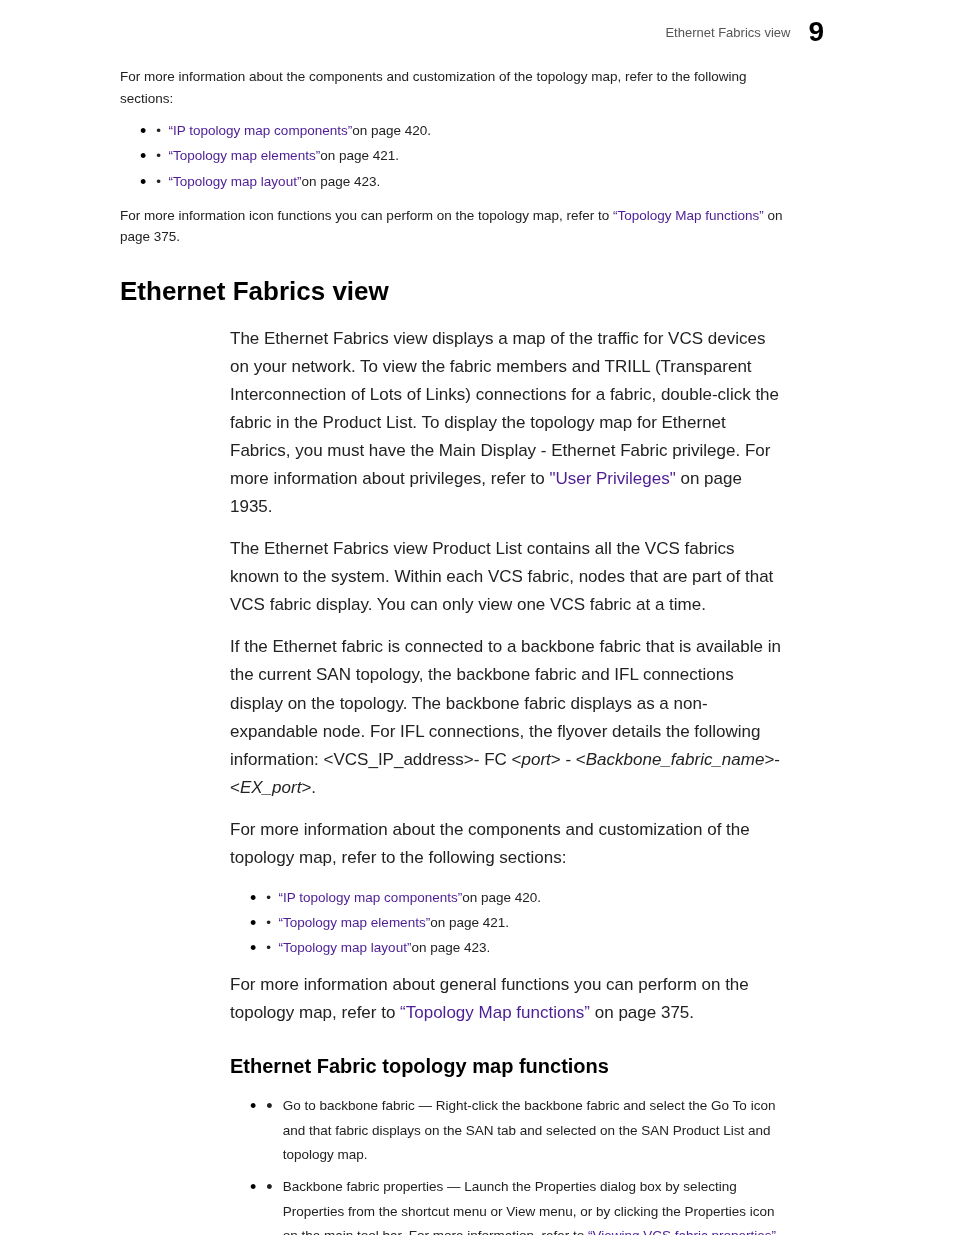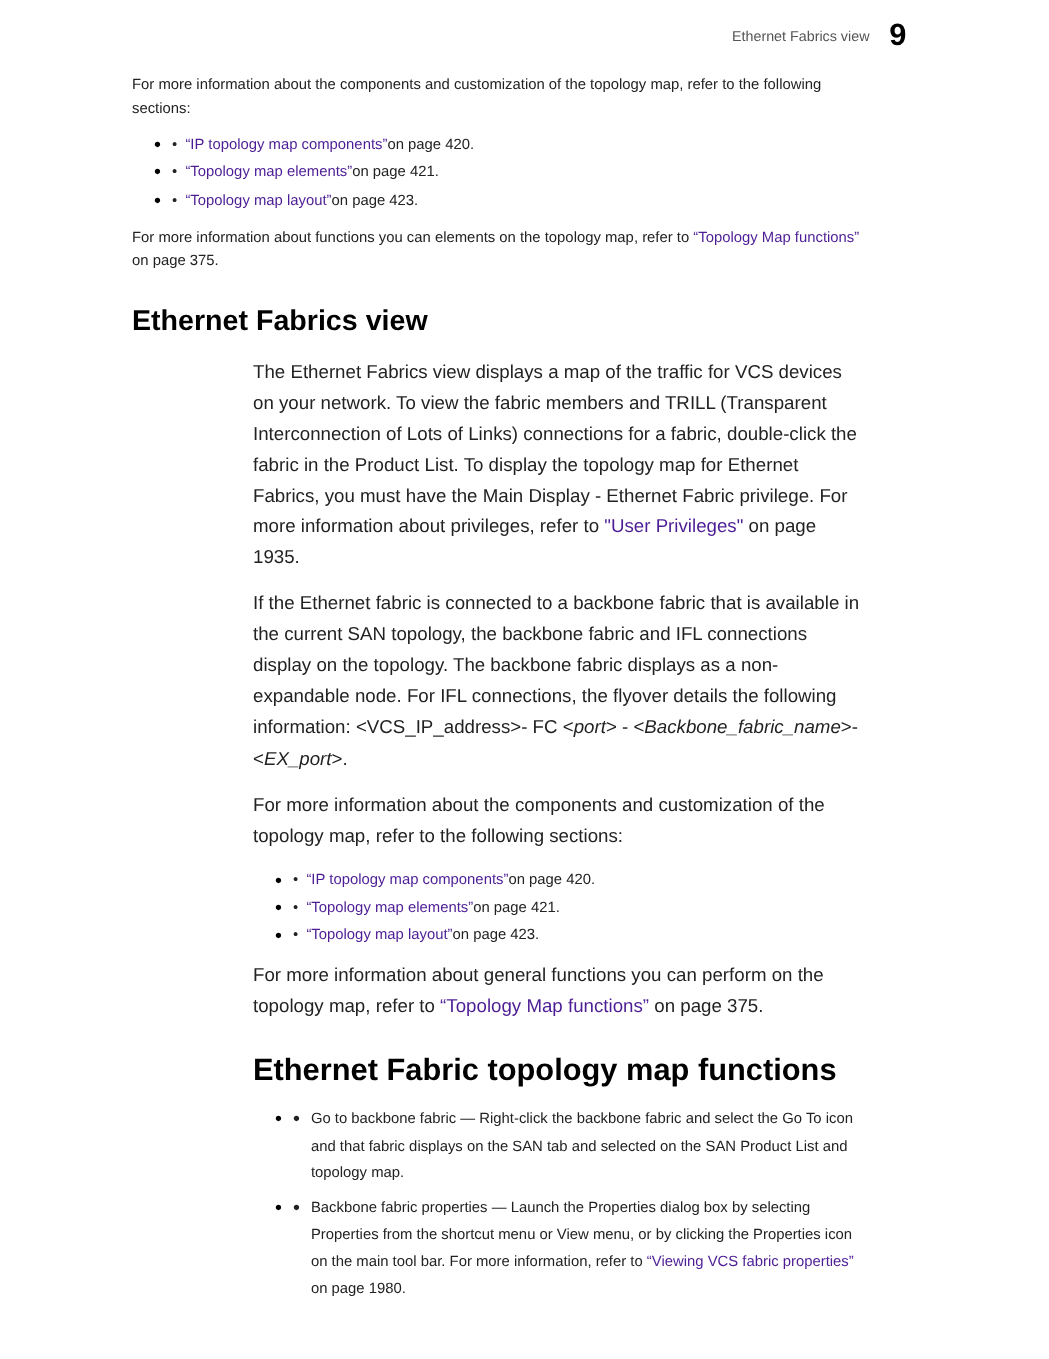--- a/index.html
+++ b/index.html
@@ -109,21 +109,21 @@
 
     .section-body p {
       font-size: 17px;
       line-height: 1.65;
       color: #222222;
       margin-bottom: 14px;
     }
 
     
     .sub-heading {
-      font-size: 28px;
+      font-size: 20px;
       font-weight: bold;
       color: #000000;
       margin-top: 28px;
       margin-bottom: 16px;
     }
 
     .sub-section-body {
       margin-left: 0;
     }
 
@@ -163,32 +163,35 @@
           <span>•</span>&nbsp;&nbsp;<a class="doc-link" href="#">“IP topology map components”</a><span> on page 420.</span>
         </li>
         <li>
           <span>•</span>&nbsp;&nbsp;<a class="doc-link" href="#">“Topology map elements”</a><span> on page 421.</span>
         </li>
         <li>
           <span>•</span>&nbsp;&nbsp;<a class="doc-link" href="#">“Topology map layout”</a><span> on page 423.</span>
         </li>
       </ul>
       <p>
-        <span>For more information about functions you can elements on the topology map, refer to </span><a class="doc-link" href="#">“Topology Map functions”</a><span> on page 375.</span>
+        <span>For more information icon functions you can perform on the topology map, refer to </span><a class="doc-link" href="#">“Topology Map functions”</a><span> on page 375.</span>
       </p>
     </div>
 
     <h1 class="main-heading">Ethernet Fabrics view</h1>
 
     <div class="section-body">
 
       <p>
         The Ethernet Fabrics view displays a map of the traffic for VCS devices on your network. To view the fabric members and TRILL (Transparent Interconnection of Lots of Links) connections for a fabric, double-click the fabric in the Product List. To display the topology map for Ethernet Fabrics, you must have the Main Display - Ethernet Fabric privilege. For more information about privileges, refer to <a class="doc-link" href="#">"User Privileges"</a> on page 1935.
       </p>
 
+      <p>
+        The Ethernet Fabrics view Product List contains all the VCS fabrics known to the system. Within each VCS fabric, nodes that are part of that VCS fabric display. You can only view one VCS fabric at a time.
+      </p>
 
       <p>
         If the Ethernet fabric is connected to a backbone fabric that is available in the current SAN topology, the backbone fabric and IFL connections display on the topology. The backbone fabric displays as a non-expandable node. For IFL connections, the flyover details the following information: &lt;VCS_IP_address&gt;- FC &lt;<em>port</em>&gt; - &lt;<em>Backbone_fabric_name</em>&gt;-&lt;<em>EX_port</em>&gt;.
       </p>
 
       <p>
         For more information about the components and customization of the topology map, refer to the following sections:
       </p>
 
       <ul class="bullet-list">

